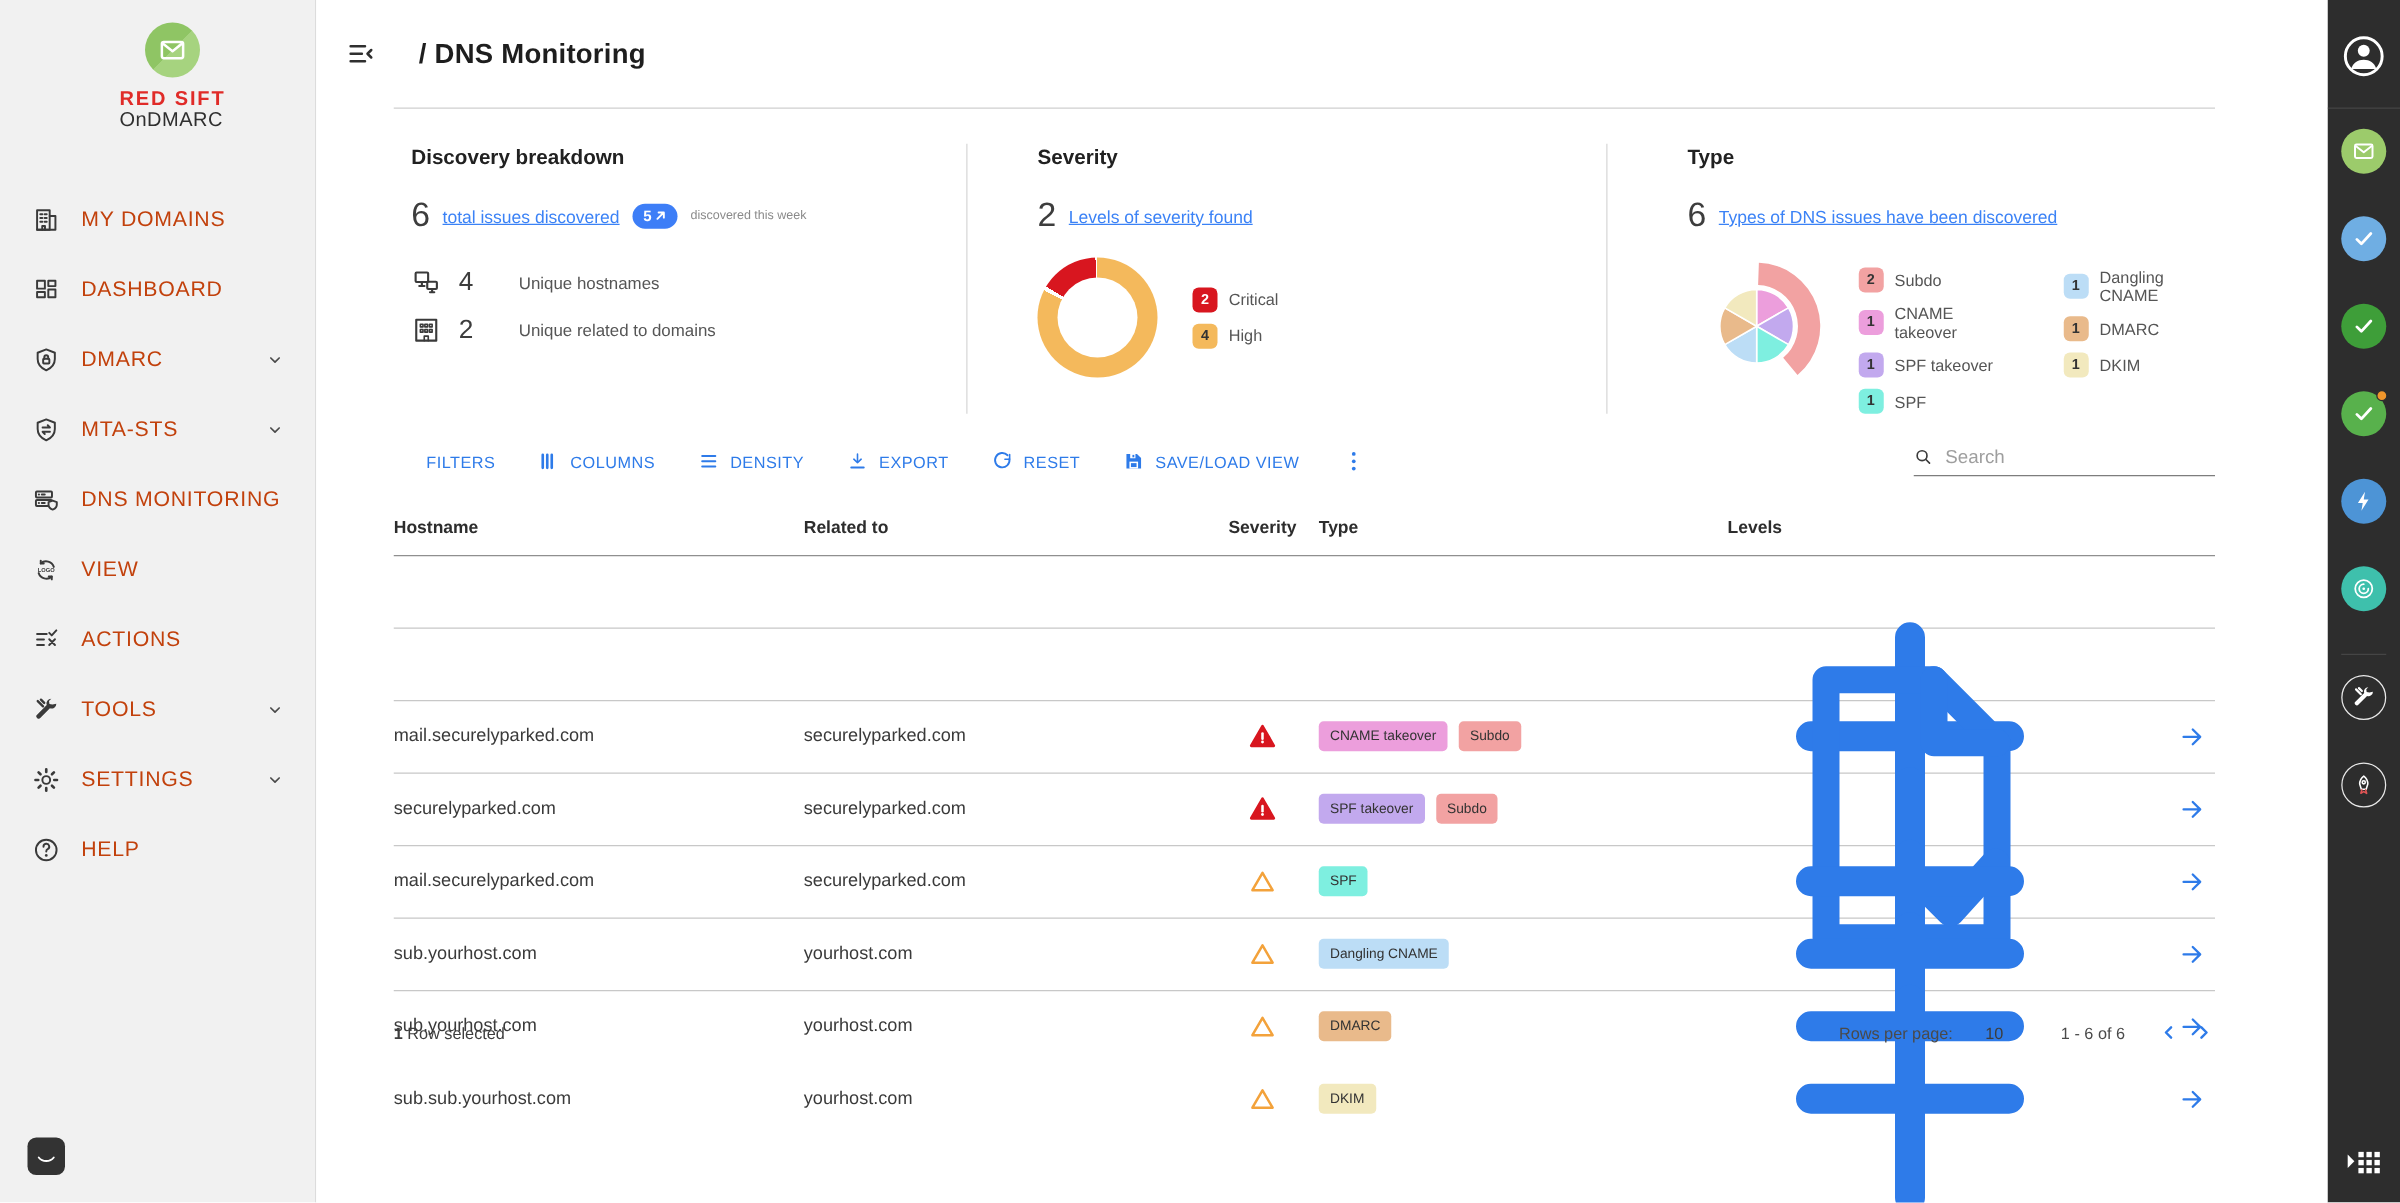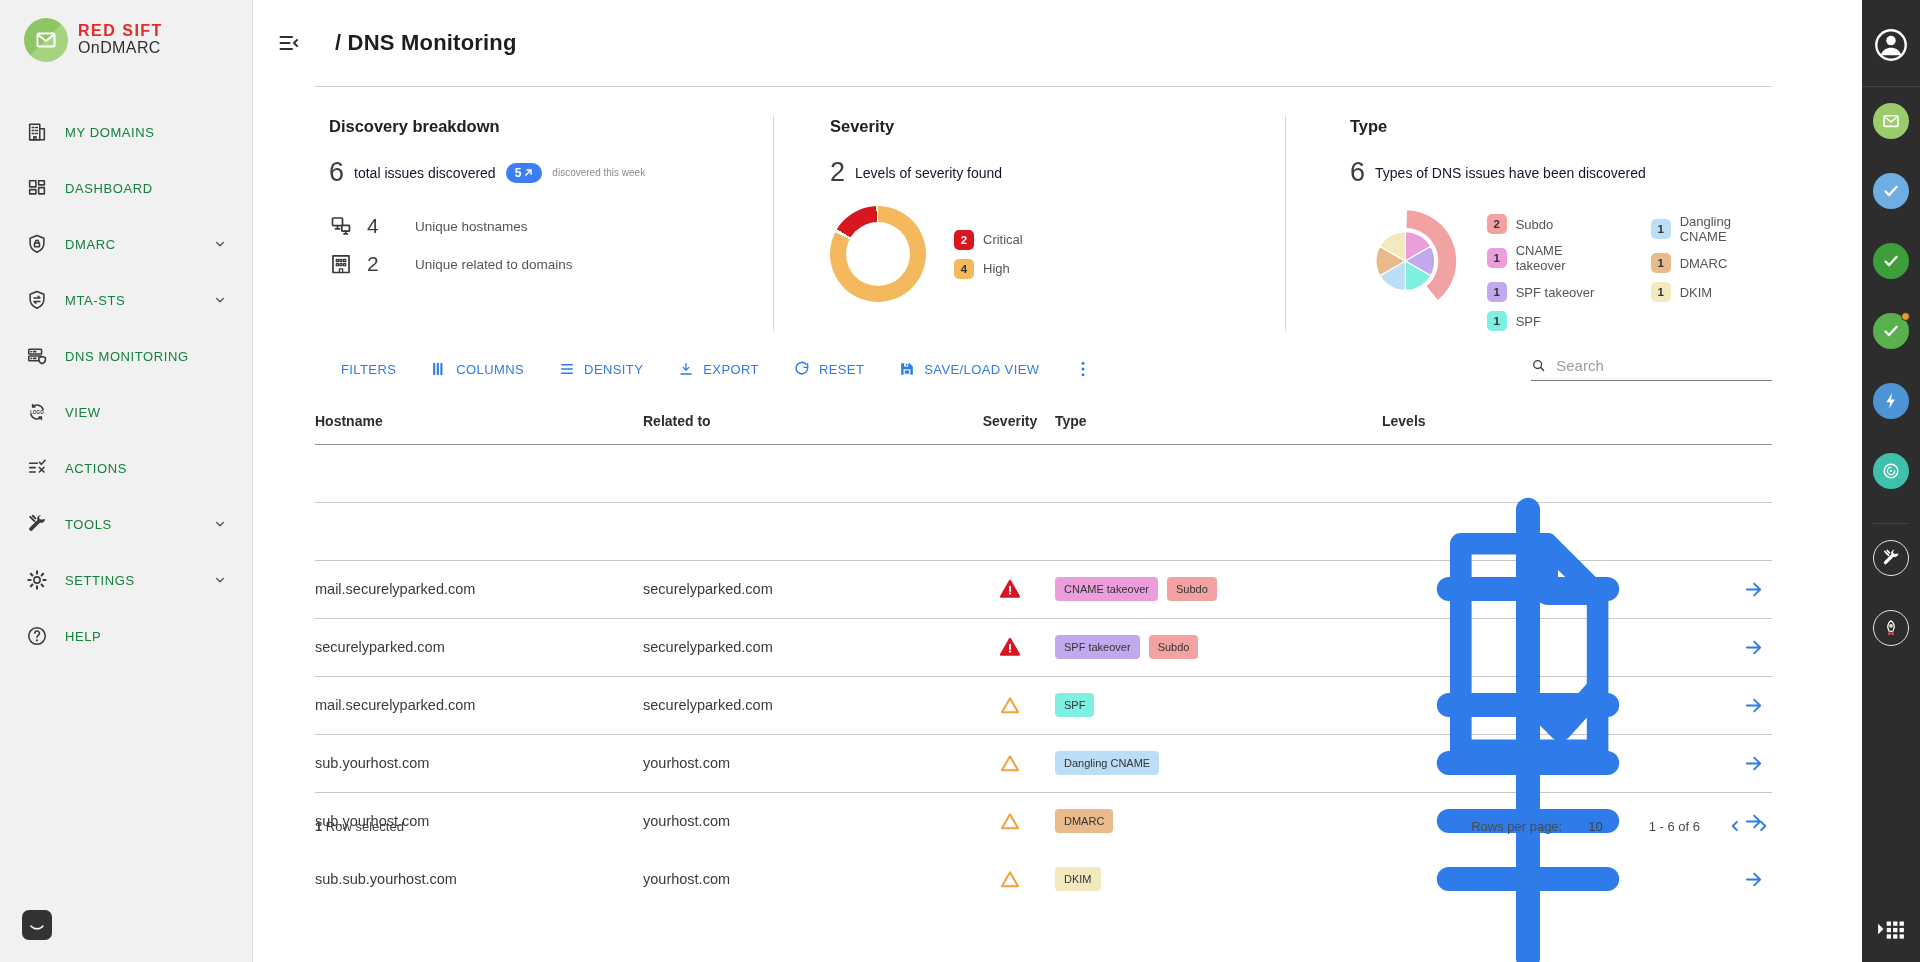--- a/index.html
+++ b/index.html
@@ -10,37 +10,37 @@
     display:flex;
   }
   svg { display:block; }
 
   
   .left-sidebar{
     width:253px; min-width:253px; height:100%;
     background:#f1f1f1; border-right:1px solid #dcdcdc;
     position:relative; padding-top:18px;
   }
-  .brand{ display:flex; align-items:center; gap:10px; padding-left:24px; }
+  .brand{ display:flex; align-items:center; gap:10px; padding-left:24px;flex-direction:column; }
   .brand-mark{
     width:44px; height:44px; border-radius:50%;
     background:linear-gradient(135deg,#8fc564 50%,#a6d37f 50%);
     display:flex; align-items:center; justify-content:center;
   }
   .brand-mark svg{ width:24px; height:24px; color:#fff; }
   .brand-text{ line-height:1.05; }
   .brand-top{ color:#e02b28; font-weight:700; font-size:16px; letter-spacing:1.5px; }
   .brand-bottom{ color:#2f2f2f; font-weight:500; font-size:16px; letter-spacing:.4px; }
   .nav{ margin-top:42px; }
   .nav-item{
     height:56px; display:flex; align-items:center; gap:17px;
     padding:0 24px 0 26px; cursor:pointer; color:#3a3a3a;
   }
   .nav-icon{ width:22px; height:22px; color:#3a3a3a; flex:0 0 22px; }
-  .nav-label{ font-size:13px; font-weight:500; letter-spacing:.6px; color:#15803d; }
+  .nav-label{ font-size:17px; font-weight:500; letter-spacing:.6px; color:#c2410c; }
   .nav-chevron{ margin-left:auto; width:16px; height:16px; color:#4a4a4a; }
   .chat-widget{
     position:absolute; left:22px; bottom:22px; width:30px; height:30px;
     background:#333; border-radius:7px; display:flex; align-items:flex-end; justify-content:center;
     cursor:pointer;
   }
   .chat-widget svg{ width:18px; height:14px; color:#fff; margin-bottom:4px; }
 
   
   .content{ flex:1; position:relative; background:#fff; min-width:0; }
@@ -51,21 +51,21 @@
 
   
   .cards{ margin:28px 90px 0 62px; display:flex; min-height:216px; }
   .card{ padding-top:2px; }
   .card-discovery{ width:458px; padding-left:14px; }
   .card-severity{ width:512px; border-left:1px solid #d8d8d8; padding-left:56px; }
   .card-type{ flex:1; border-left:1px solid #d8d8d8; padding-left:64px; }
   .card-title{ font-size:16.5px; font-weight:700; color:#212121; }
   .card-lead{ display:flex; align-items:center; gap:10px; margin-top:21px; }
   .big-num{ font-size:27px; font-weight:400; color:#3d3d3d; }
-  .lead-label{ font-size:14px; color:#0f172a; }
+  .lead-label{ font-size:14px; color:#3b82f6;text-decoration:underline; }
   .week-badge{
     display:inline-flex; align-items:center; gap:3px;
     background:#3d7ef7; color:#fff; border-radius:11px; height:20px; padding:0 9px;
     font-size:12px; font-weight:700;
   }
   .week-badge svg{ width:9px; height:9px; }
   .badge-caption{ font-size:10px; color:#8a8a8a; }
   .disc-stats{ margin-top:26px; display:flex; flex-direction:column; gap:14px; }
   .disc-stat{ display:flex; align-items:center; gap:14px; }
   .disc-stat-icon{ width:24px; height:24px; color:#3a3a3a; }

